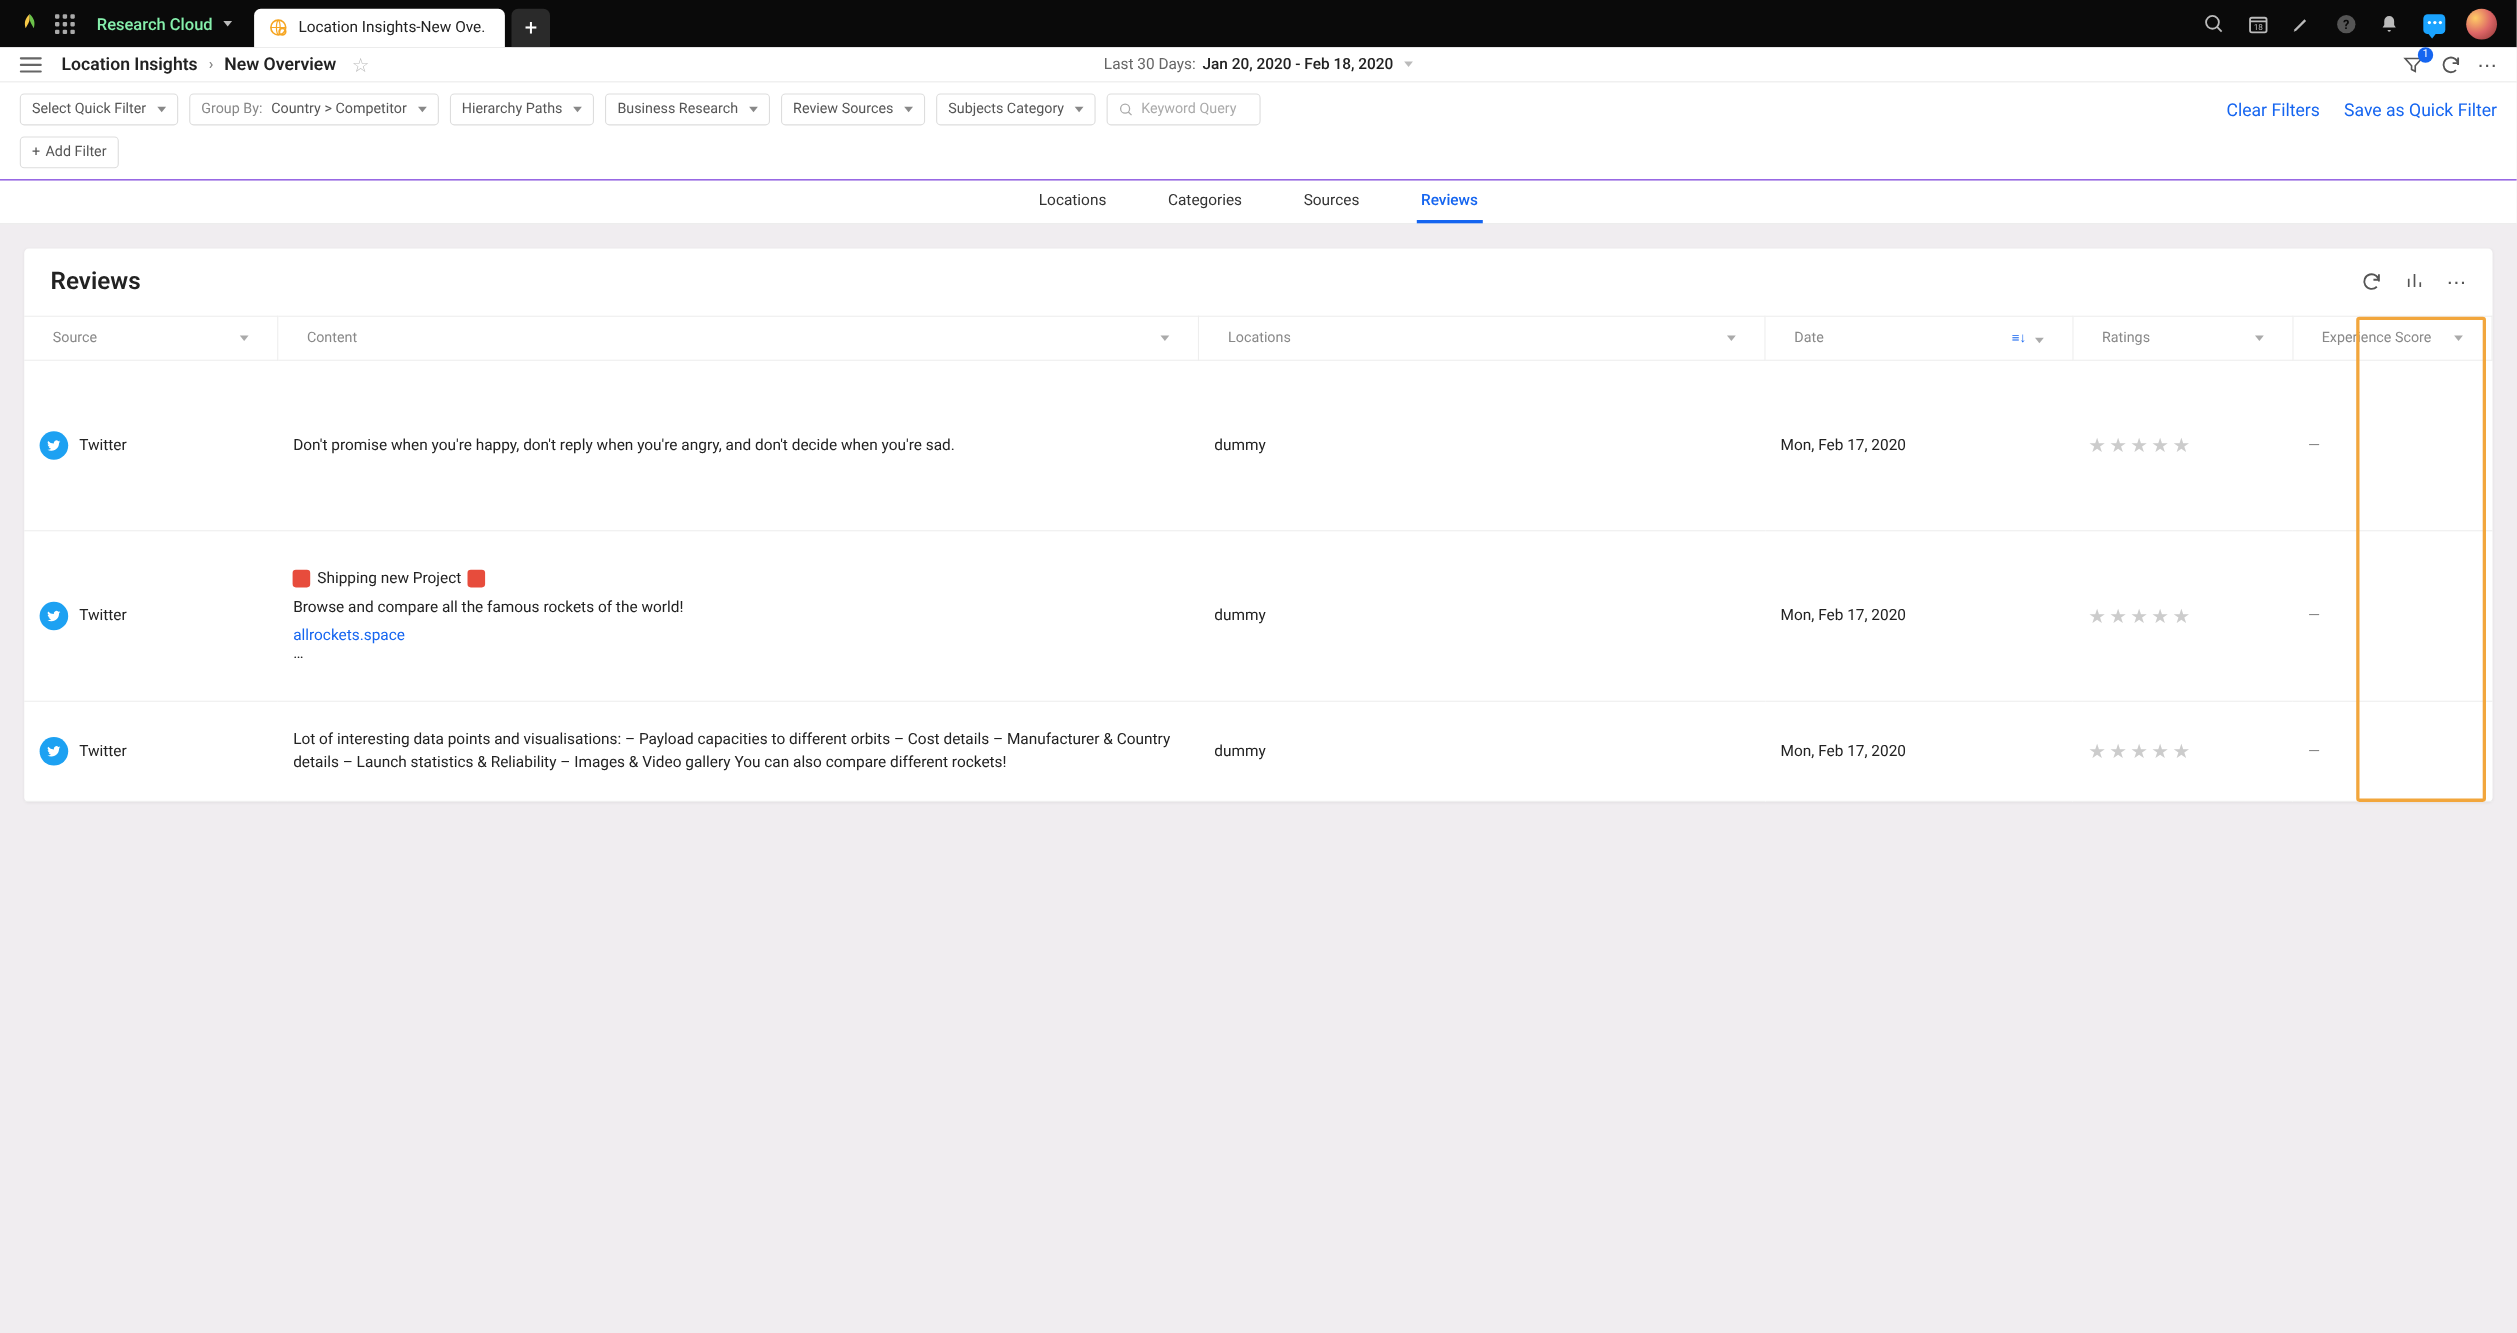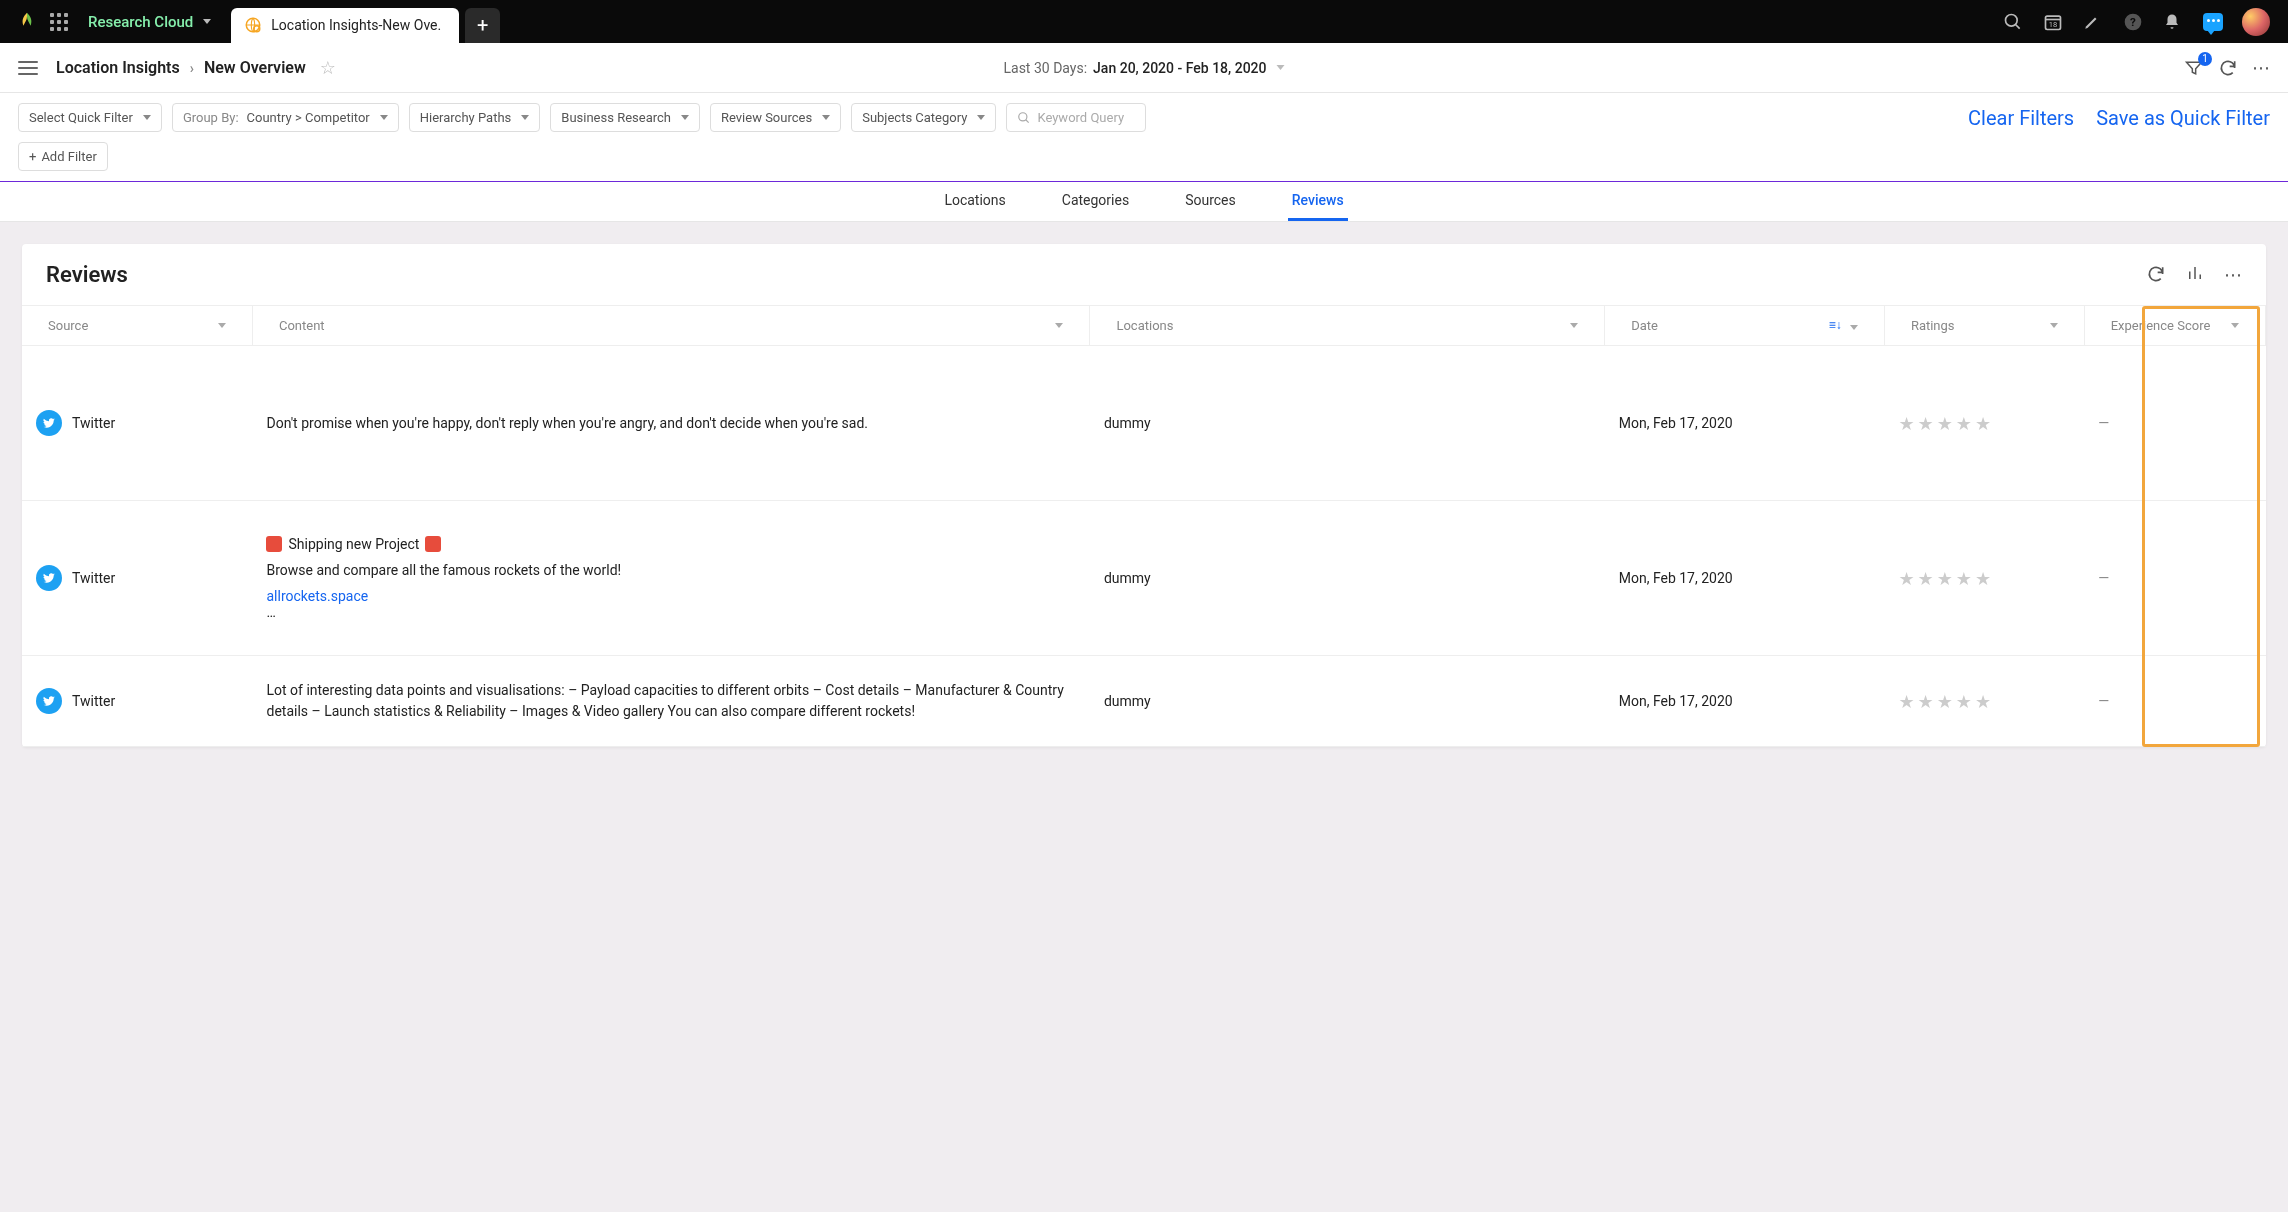--- a/index.html
+++ b/index.html
@@ -15,42 +15,42 @@
   .tab-active { background:#fff; color:#222; height:35px; display:flex; align-items:center; padding:0 18px 0 12px; border-radius:6px 6px 0 0; margin-left:12px; gap:8px; margin-top:7px;}
   .tab-active .tab-icon { width:20px; height:20px; color:#f6a623; display:flex; align-items:center; justify-content:center;}
   .tab-add { width:35px; height:35px; background:#2a2a2a; display:flex; align-items:center; justify-content:center; border-radius:6px 6px 0 0; margin-left:6px; margin-top:7px; color:#fff; font-size:20px; cursor:pointer;}
   .topbar-spacer { flex:1; }
   .topbar-icon { width:22px; height:22px; color:#bbb; margin:0 9px; display:flex; align-items:center; justify-content:flex-start; cursor:pointer; position:relative;}
   .chat-bubble { width:20px; height:18px; background:#1aa3ff; border-radius:4px; position:relative;}
   .chat-bubble:after{content:"";position:absolute;bottom:-4px;left:4px;width:0;height:0;border-left:4px solid transparent;border-right:4px solid transparent;border-top:5px solid #1aa3ff;}
   .avatar { width:28px; height:28px; border-radius:50%; background: radial-gradient(circle at 30% 30%, #ffcc66, #d66, #833); margin:0 10px 0 8px; cursor:pointer;}
 
   
-  .subbar { background:#fff; height:50px; border-bottom:1px solid #e6e6e6; display:flex; align-items:center; padding:12px 18px;}
+  .subbar { background:#fff; height:32px; border-bottom:1px solid #e6e6e6; display:flex; align-items:center; padding:12px 18px;}
   .hamburger { width:20px; height:14px; display:flex; flex-direction:column; justify-content:space-between; margin-right:18px; cursor:pointer;}
   .hamburger span{height:2px;background:#666;border-radius:1px;}
   .crumb { font-size:16px; font-weight:600; color:#222;}
   .crumb-sep { margin:0 10px; color:#888; font-weight:600;}
   .star-icon { margin-left:14px; color:#bbb; cursor:pointer; font-size:18px;}
   .subbar-center { position:absolute; left:50%; transform:translateX(-50%); color:#666; font-size:14px; display:flex; align-items:center; gap:6px;}
   .subbar-center b { color:#222; font-weight:500;}
   .subbar-right { margin-left:auto; display:flex; align-items:center; gap:14px;}
   .filter-funnel { position:relative; color:#555;}
   .badge { position:absolute; top:-6px; right:-8px; background:#1565f0; color:#fff; font-size:10px; border-radius:8px; padding:0 4px; min-width:14px; text-align:center; line-height:14px;}
   .refresh-icon, .more-icon { color:#555; cursor:pointer; font-size:18px;}
 
   
   .filters-bar { background:#fff; border-bottom:1px solid #6d28d9; padding:10px 18px; display:flex; flex-wrap:wrap; align-items:center; gap:10px; position:relative;}
   .filter-pill { border:1px solid #ddd; border-radius:4px; padding:6px 10px; display:flex; align-items:center; gap:8px; font-size:13px; color:#555; cursor:pointer; background:#fff;}
   .filter-pill .label-muted { color:#888; }
   .filter-pill .chev { width:0;height:0;border-left:4px solid transparent;border-right:4px solid transparent;border-top:5px solid #888; margin-left:2px;}
   .filter-search { border:1px solid #ddd; border-radius:4px; padding:6px 10px; display:flex; align-items:center; gap:6px; color:#aaa; font-size:13px; width:140px;}
   .add-filter-btn { border:1px solid #ddd; border-radius:4px; padding:6px 10px; font-size:13px; color:#555; cursor:pointer; display:flex; align-items:center; gap:5px;}
   .filters-right { margin-left:auto; display:flex; gap:22px;}
-  .link-blue { color:#1565f0; font-size:20px; cursor:pointer;}
+  .link-blue { color:#1565f0; font-size:16px; cursor:pointer;}
   .filters-row2 { width:100%; }
 
   
   .inner-tabs { background:#fff; border-bottom:1px solid #e6e6e6; display:flex; justify-content:center; gap:48px; height:40px; align-items:flex-end;}
   .inner-tab { padding:0 4px 10px 4px; color:#333; font-size:14px; cursor:pointer; border-bottom:3px solid transparent;}
   .inner-tab.active { color:#1565f0; font-weight:500; border-bottom-color:#1565f0;}
 
   
   .main-wrap { padding:22px; }
   .card { background:#fff; border-radius:4px; box-shadow:0 1px 3px rgba(0,0,0,.06);}

